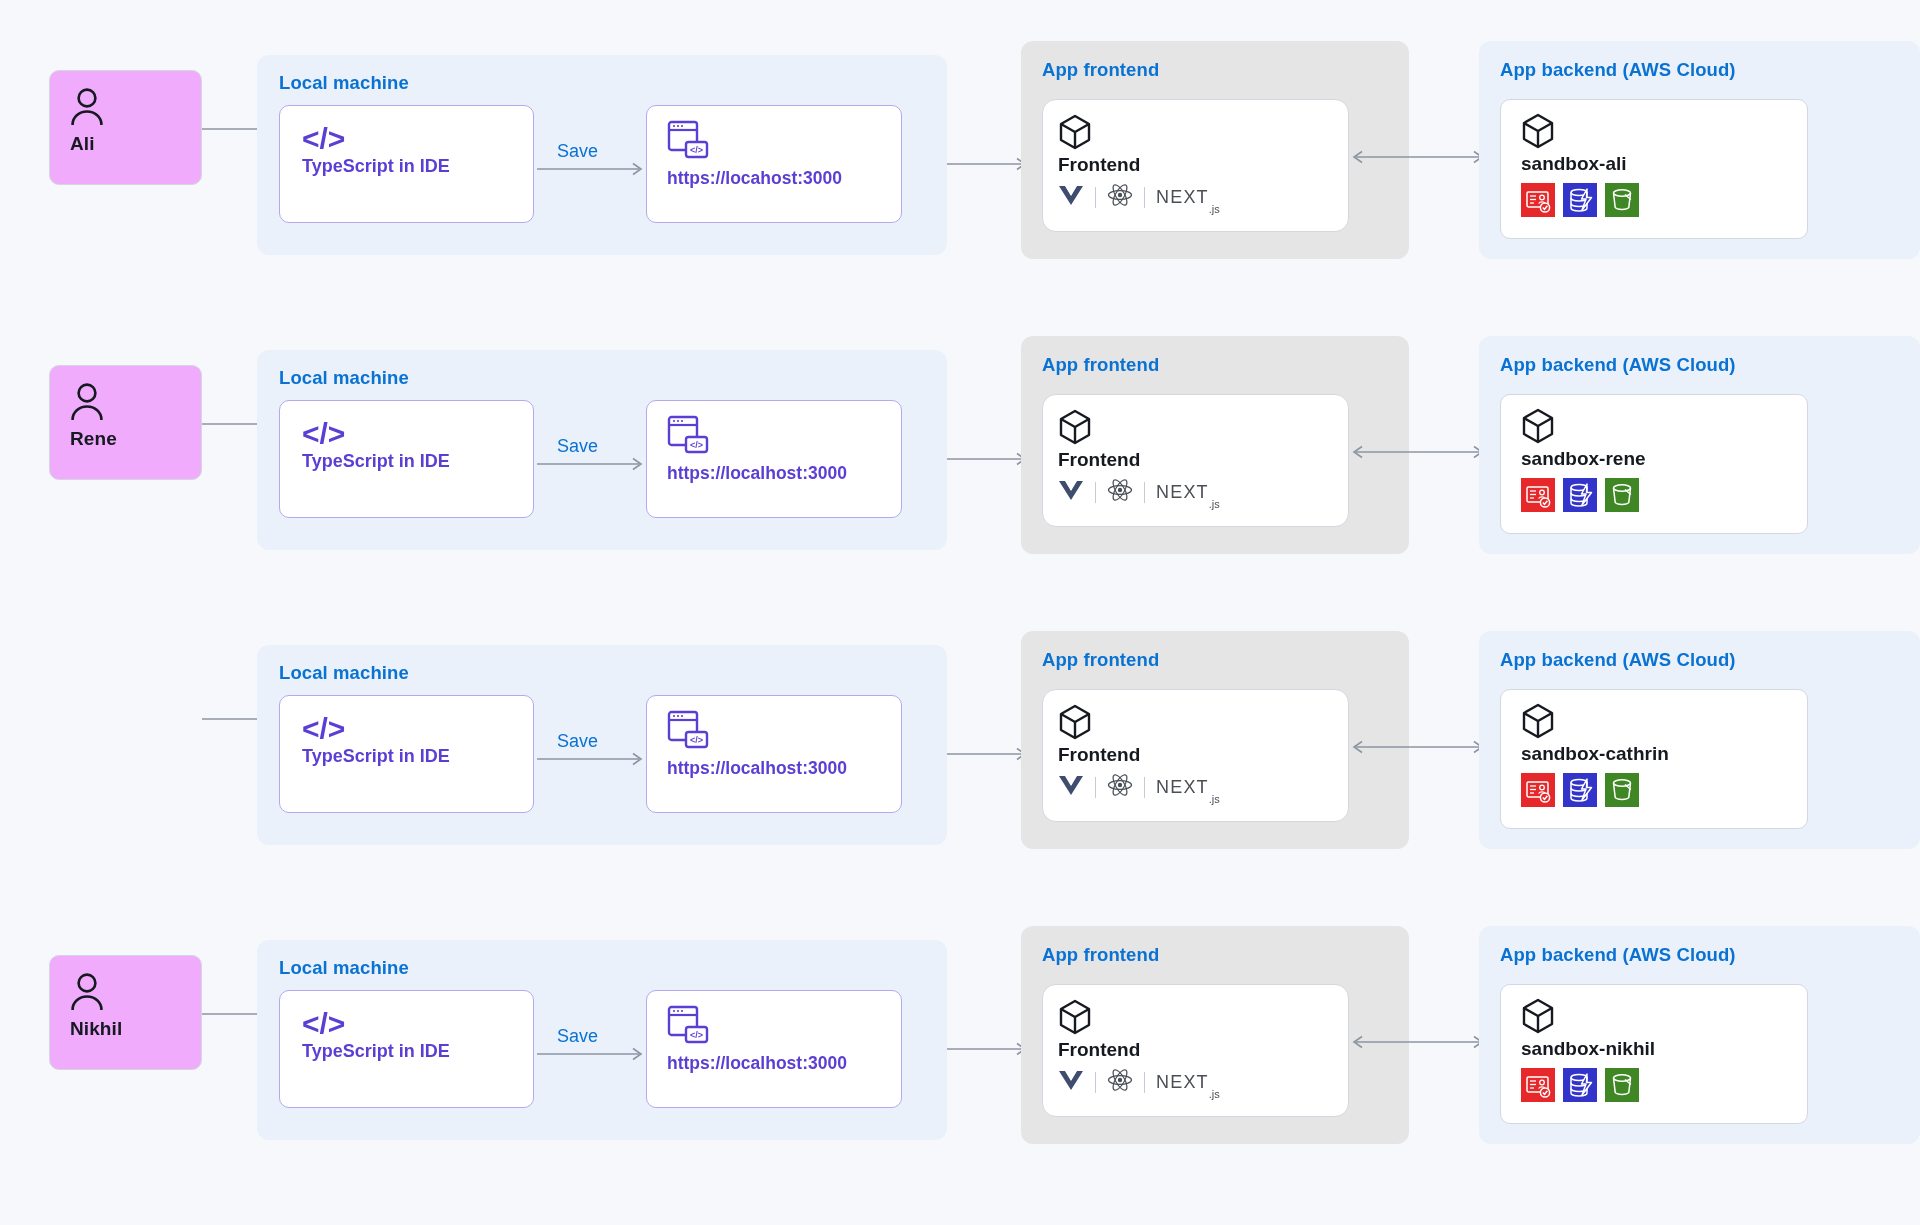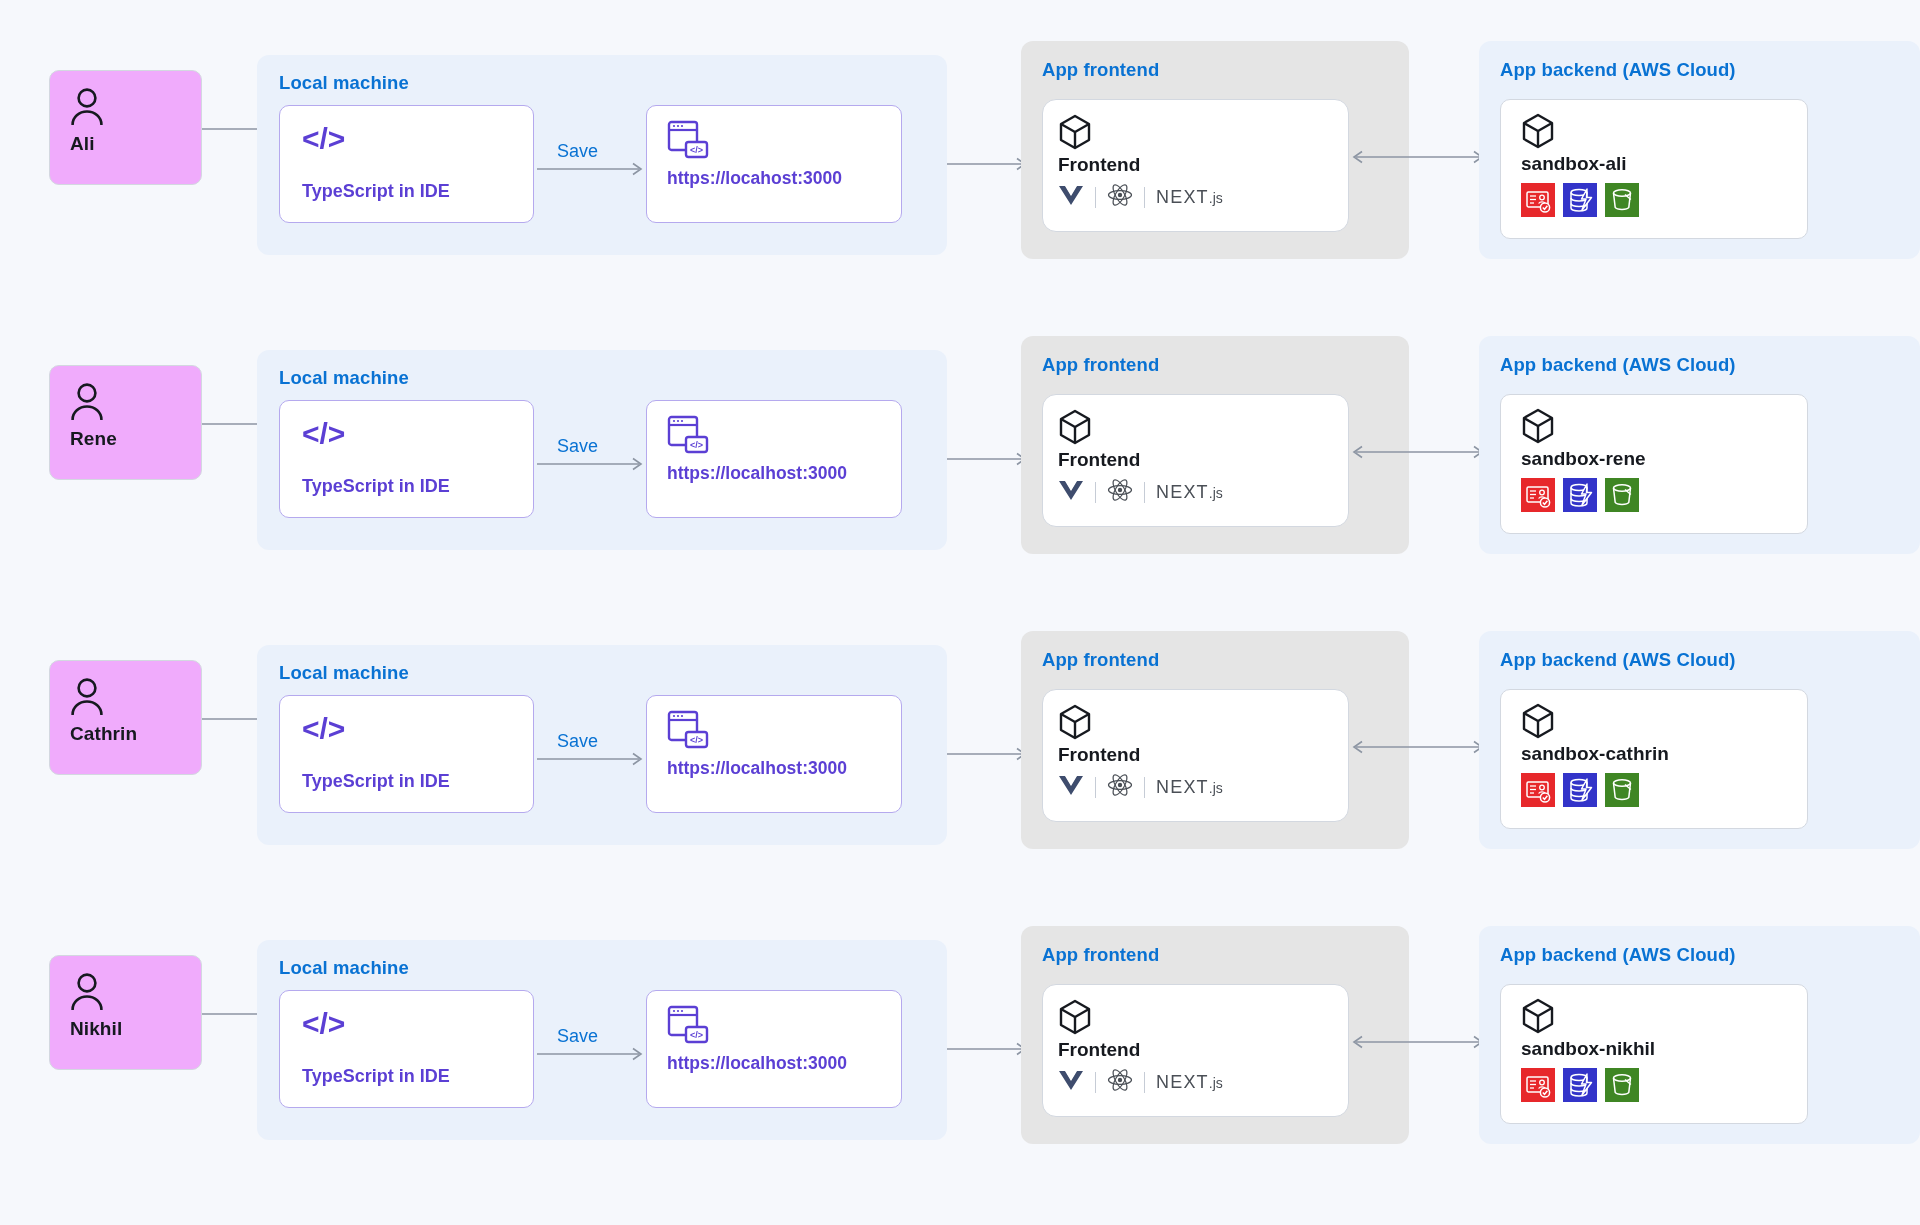--- a/index.html
+++ b/index.html
@@ -93,21 +93,21 @@
     padding: 16px 22px 0 22px;
   }
   .code-glyph {
     font-size: 30px;
     line-height: 34px;
     color: #5b3fd4;
     font-weight: 600;
     font-family: "Liberation Sans", sans-serif;
   }
   .ide-label {
-    margin-top: 25px;
+    margin-top: 0;
     font-size: 18px;
     font-weight: bold;
     color: #5b3fd4;
     white-space: nowrap;
   }
 
   .browser-card {
     position: absolute;
     left: 389px;
     top: 50px;
@@ -182,25 +182,25 @@
     background: #c6ccd6;
     display: inline-block;
   }
   .nextjs-word {
     font-size: 18px;
     letter-spacing: 1.2px;
     color: #4a4f56;
     font-family: "Liberation Sans", sans-serif;
   }
   .nextjs-word sub {
-    font-size: 14px;
+    font-size: 11px;
     letter-spacing: 0;
     vertical-align: baseline;
     position: relative;
-    top: 0;
+    top: 10px;
   }
 
   
   .backend-panel {
     position: absolute;
     left: 1479px;
     top: 41px;
     width: 441px;
     height: 218px;
     background: #eaf1fb;
@@ -524,31 +524,20 @@
               <line x1="20" y1="11.5" x2="25.8" y2="16.5" stroke="#ffffff" stroke-width="1.5"></line>
             </svg>
           </span>
         </div>
       </div>
     </div>
 
   </div>
     <div class="flow-row" style="top: 590px;">
 
-    <div class="user-col">
-      <div class="user-card">
-        <span class="user-icon">
-          <svg viewBox="0 0 34 38" width="34" height="38">
-            <circle cx="17" cy="11" r="8.4" fill="none" stroke="#16191f" stroke-width="2.6"></circle>
-            <path d="M2.6 37.5 a14.4 13 0 0 1 28.8 0" fill="none" stroke="#16191f" stroke-width="2.6" stroke-linecap="round"></path>
-          </svg>
-        </span>
-        <span class="user-name">Cathrin</span>
-      </div>
-    </div>
 
     <svg class="conn" style="left:202px; top:122px;" width="84" height="14" viewBox="0 0 84 14">
       <line x1="0" y1="7" x2="76" y2="7" stroke="#8c95a3" stroke-width="1.6"></line>
       <polyline points="70,1.5 78,7 70,12.5" fill="none" stroke="#8c95a3" stroke-width="1.6"></polyline>
     </svg>
 
     <div class="local-panel">
       <div class="panel-title">Local machine</div>
 
       <div class="ide-card">

